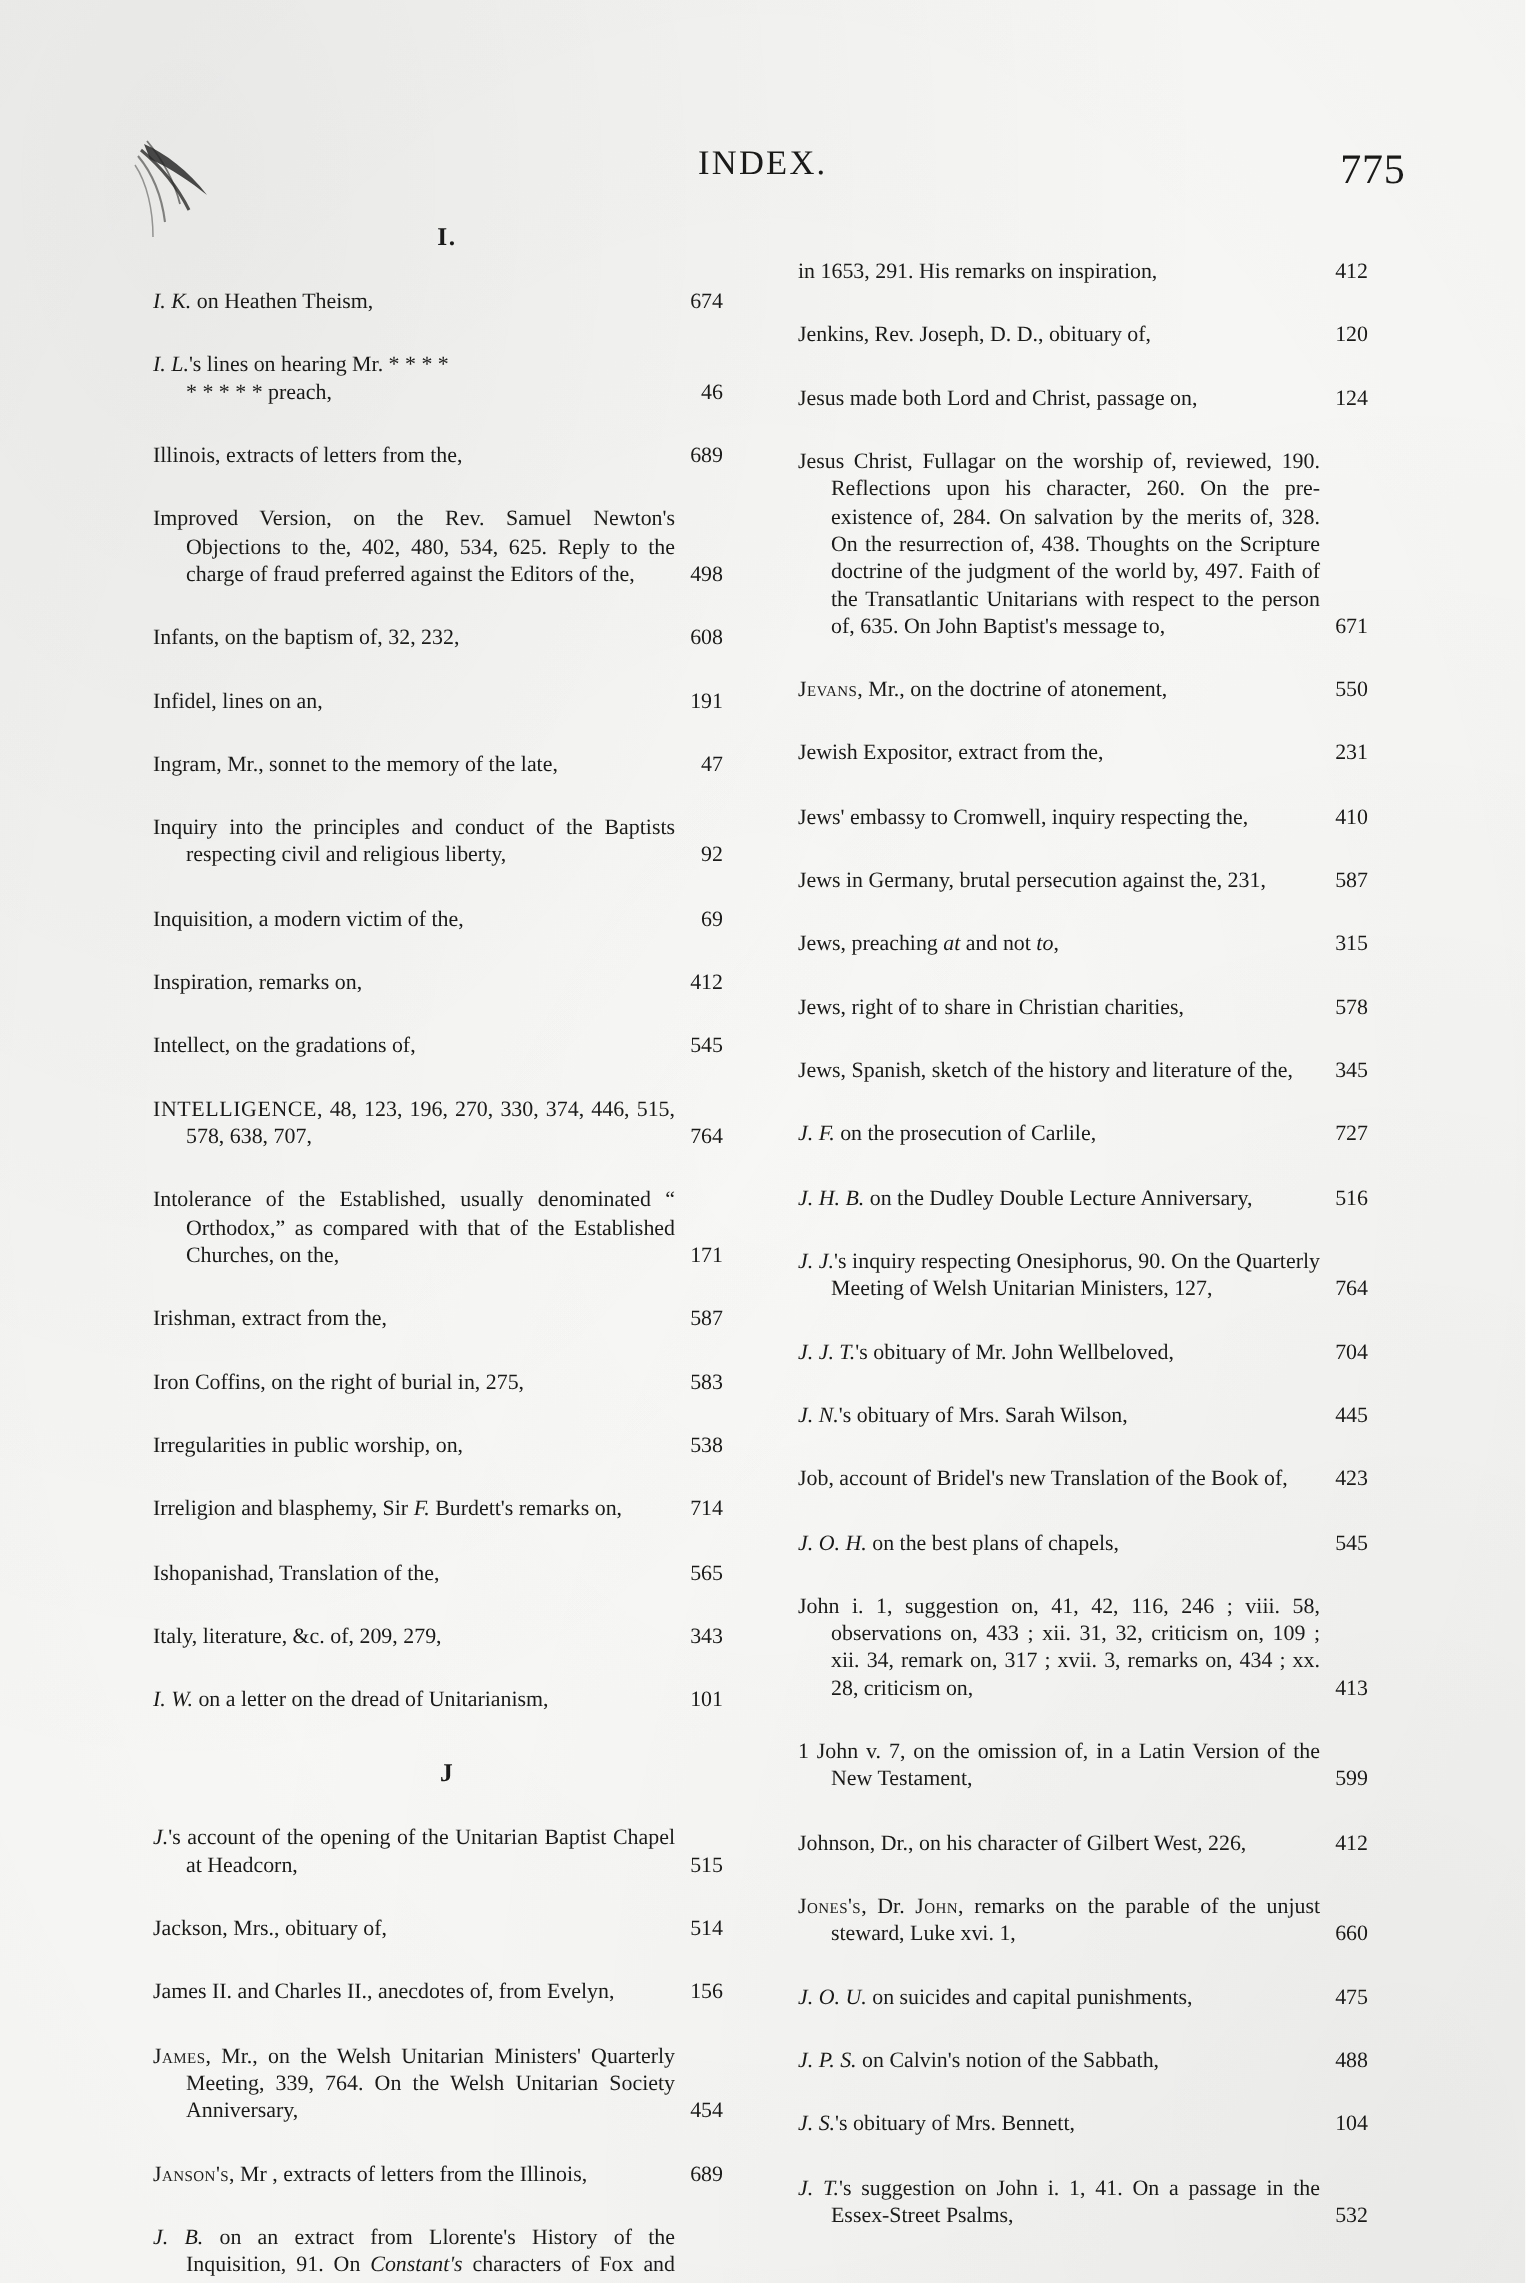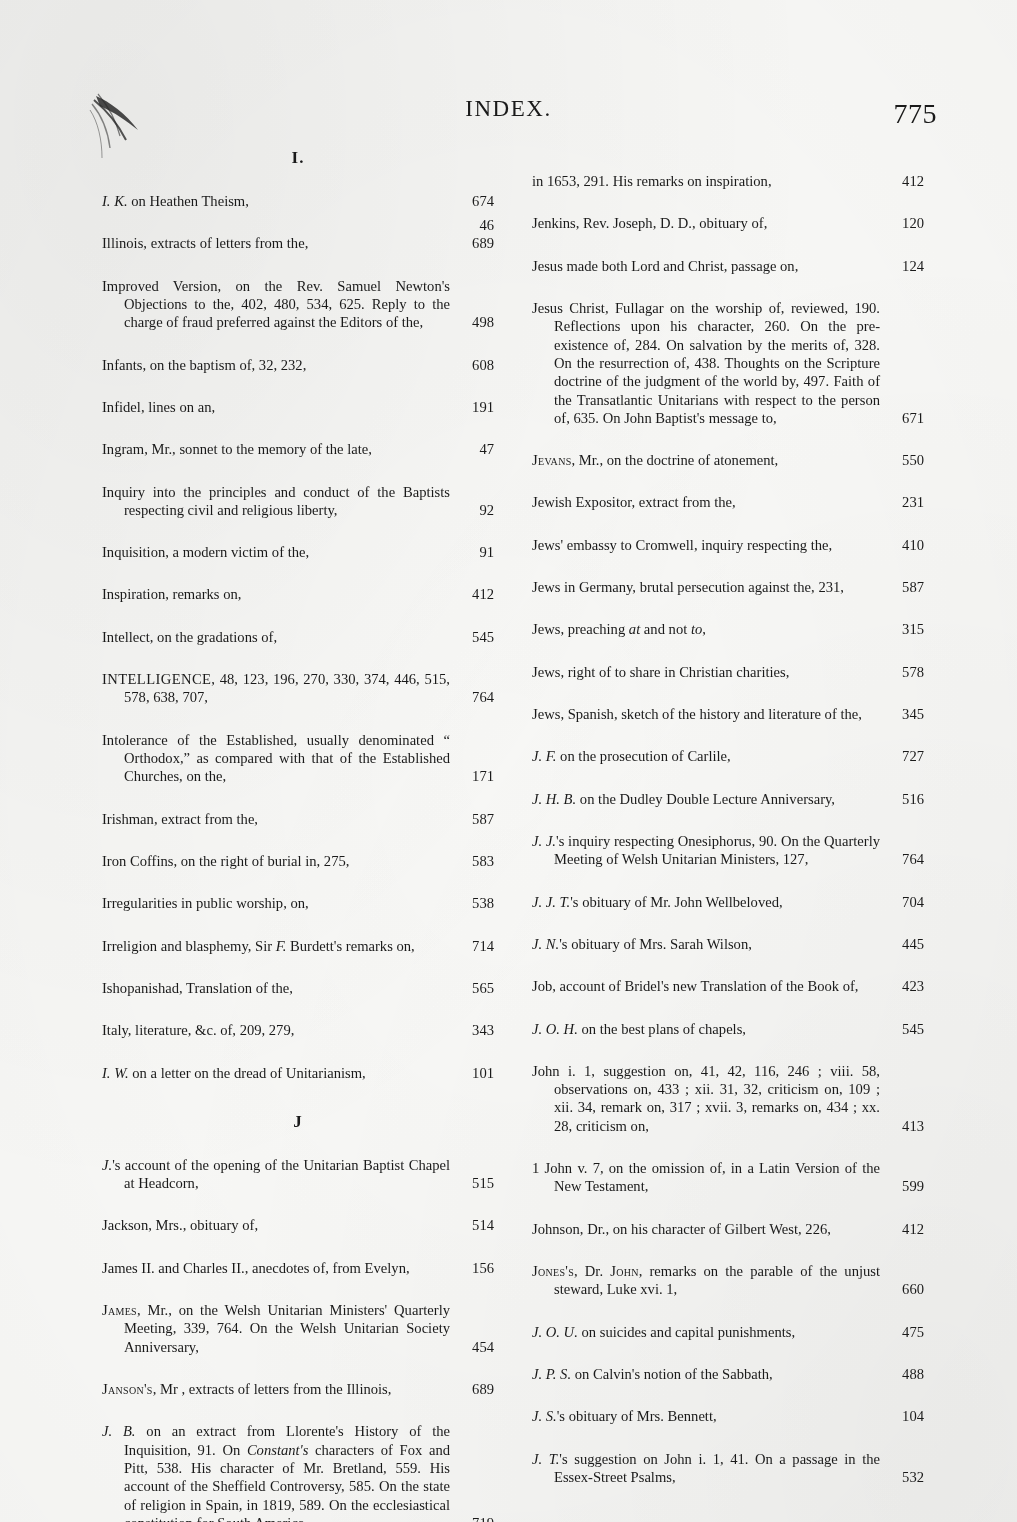--- a/index.html
+++ b/index.html
@@ -92,21 +92,21 @@
     margin-bottom: 0.5px;
     hyphens: manual;
     margin-top: 24px;
   }
   .entry .txt {
     display: block;
     text-indent: -22px;
   }
   .entry .pg {
     position: absolute;
-    right: 0;
+    right: 12px;
     bottom: 0;
     font-size: 14.6px;
     width: 42px;
     text-align: right;
   }
   .entry.nopage {
     padding-right: 44px;
   }
   em, .ital {
     font-style: italic;
@@ -141,20 +141,21 @@
 
   <div class="columns">
     <div class="col">
       <div class="section-letter">I.</div>
       <div id="list-i">
           <div class="entry">
             <span class="txt"><em>I. K.</em> on Heathen Theism,</span>
             <span class="pg">674</span>
           </div>
           <div class="entry">
+            <span class="txt"><em>I. L.</em>'s lines on hearing Mr. * * * *<br>* * * * * preach,</span>
             <span class="pg">46</span>
           </div>
           <div class="entry">
             <span class="txt">Illinois, extracts of letters from the,</span>
             <span class="pg">689</span>
           </div>
           <div class="entry">
             <span class="txt">Improved Version, on the Rev. Samuel Newton's Objections to the, 402, 480, 534, 625. Reply to the charge of fraud preferred against the Editors of the,</span>
             <span class="pg">498</span>
           </div>
@@ -169,21 +170,21 @@
           <div class="entry">
             <span class="txt">Ingram, Mr., sonnet to the memory of the late,</span>
             <span class="pg">47</span>
           </div>
           <div class="entry">
             <span class="txt">Inquiry into the principles and conduct of the Baptists respecting civil and religious liberty,</span>
             <span class="pg">92</span>
           </div>
           <div class="entry">
             <span class="txt">Inquisition, a modern victim of the,</span>
-            <span class="pg">91</span>
+            <span class="pg">69</span>
           </div>
           <div class="entry">
             <span class="txt">Inspiration, remarks on,</span>
             <span class="pg">412</span>
           </div>
           <div class="entry">
             <span class="txt">Intellect, on the gradations of,</span>
             <span class="pg">545</span>
           </div>
           <div class="entry">

